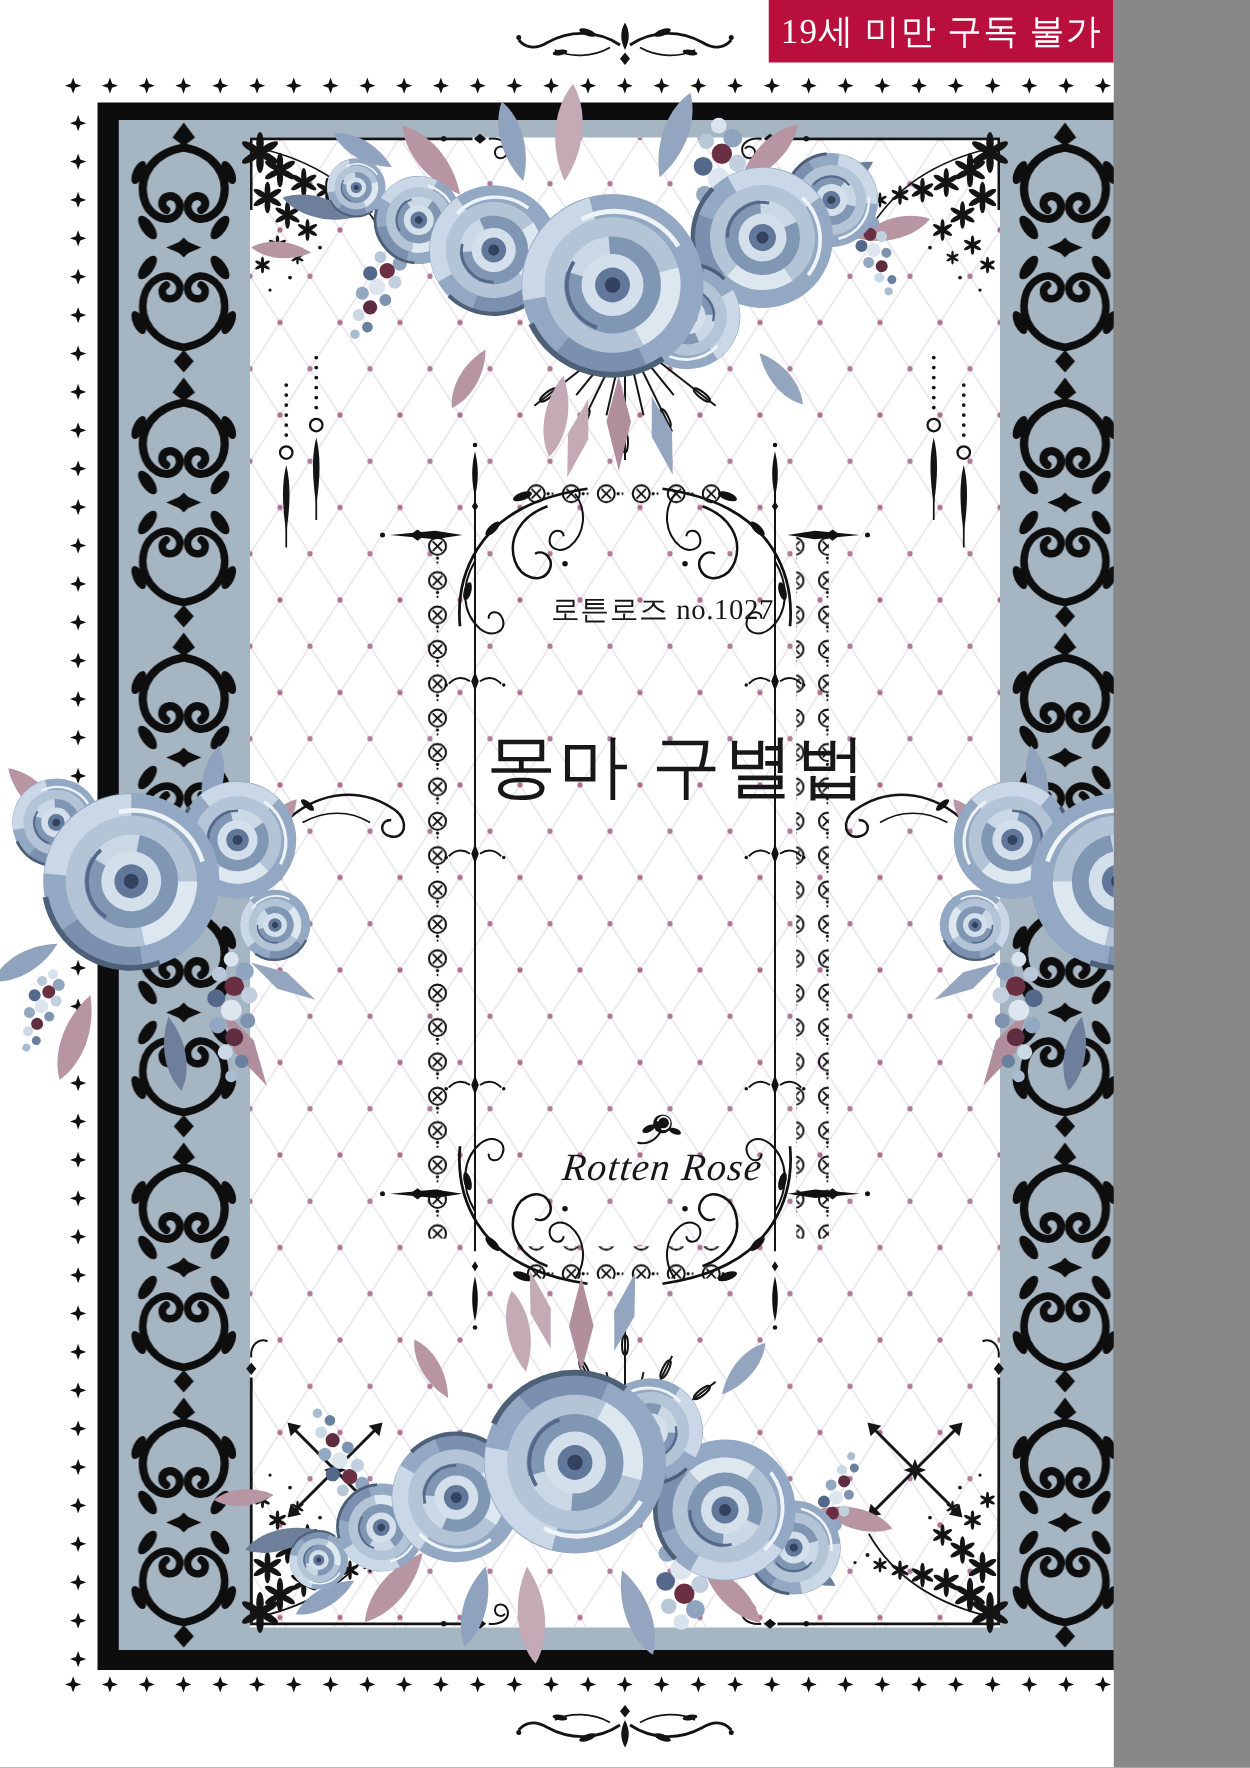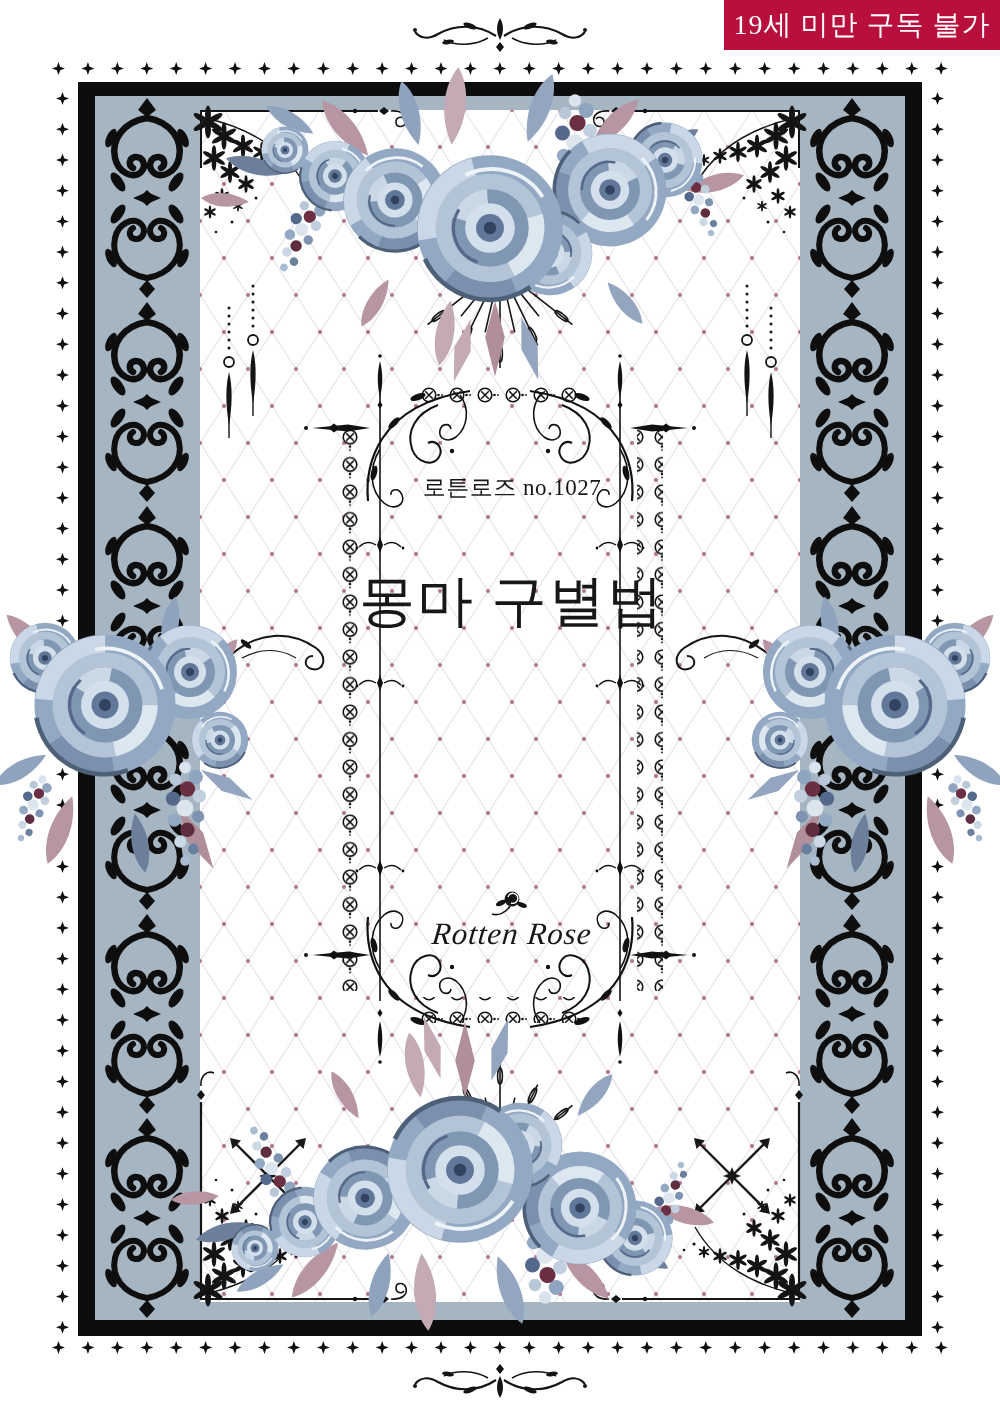--- a/index.html
+++ b/index.html
@@ -1,20 +1,20 @@
 <!DOCTYPE html>
 <html style="--c-badge_bg: #b90f3c; --c-badge_fg: #ffffff; --c-frame_black: #0d0d0d; --c-slate: #a5b5c2; --c-lattice_dot: #b2708e; --c-text_dark: #171717;"><head>
 <meta charset="utf-8">
 <style>
   :root{
     --c-badge_bg:#b90f3c; --c-badge_fg:#ffffff; --c-frame_black:#0d0d0d;
     --c-slate:#a5b5c2; --c-lattice_dot:#b2708e; --c-text_dark:#171717;
   }
   html,body{margin:0;padding:0;background:#888;}
-  .page{position:relative;width:1000px;height:1414px;background:#ffffff;overflow:hidden;
+  .page{position:relative;width:891px;height:1414px;background:#ffffff;overflow:hidden;
         font-family:"Liberation Serif","DejaVu Serif",serif;color:var(--c-text_dark);}
   svg{display:block;overflow:visible;}
 
   
   .badge{position:absolute;top:0;right:0;width:276px;height:50px;z-index:60;
          background:var(--c-badge_bg);color:var(--c-badge_fg);
          display:flex;align-items:center;justify-content:center;
          font-size:28px;letter-spacing:1px;}
 
   
@@ -32,21 +32,21 @@
   .slate-panel{position:absolute;left:17px;top:14px;width:810px;height:1224px;background:var(--c-slate);}
   .inner-area{position:absolute;left:105px;top:14px;width:600px;height:1192px;background:#ffffff;}
 
   .damask{position:absolute;z-index:10;}
   .center-frame{position:absolute;left:320px;top:353px;z-index:20;}
   .decor{position:absolute;left:0;top:0;z-index:30;pointer-events:none;}
   .garland{position:absolute;z-index:35;pointer-events:none;}
   .cluster{position:absolute;z-index:45;pointer-events:none;}
 
   
-  .txt{position:absolute;left:194px;width:600px;text-align:center;z-index:40;padding-left:18px;}
+  .txt{position:absolute;left:212px;width:600px;text-align:center;z-index:40;padding-left:18px;}
   .series{top:472px;font-size:23px;letter-spacing:0.5px;}
   .title{top:564px;font-size:56px;letter-spacing:2px;font-weight:500;}
   .author{top:722px;font-size:25px;letter-spacing:3px;}
   .logo{top:884px;display:flex;flex-direction:column;align-items:center;gap:2px;}
   .logo-text{font-size:31px;font-style:italic;letter-spacing:1px;transform:skewX(-6deg);}
   .pflo{position:absolute;left:405px;z-index:6;}
 </style>
 </head>
 <body>
 
@@ -588,21 +588,21 @@
     <use href="#gtop" transform="translate(-30,250) scale(1,-1)"></use>
   </svg>
   <svg class="cluster" style="left:-10px;top:598px" width="260" height="290" viewBox="0 0 260 290">
     <use href="#gleft"></use>
   </svg>
   <svg class="cluster" style="left:750px;top:598px" width="260" height="290" viewBox="0 0 260 290">
     <use href="#gleft" transform="translate(260,0) scale(-1,1)"></use>
   </svg>
 
   <div class="txt series">로튼로즈 no.1027</div>
-  <h1 class="txt title" style="margin:0;">몽마 구별법</h1>
+  <h1 class="txt title" style="margin:12px;">몽마 구별법</h1>
   <div class="txt logo">
     <svg width="50" height="30" viewBox="-25 -15 50 30">
         <use href="#logorose"></use>
       </svg>
     <span class="logo-text">Rotten Rose</span>
   </div>
 
 </div>
 
 </body></html>

